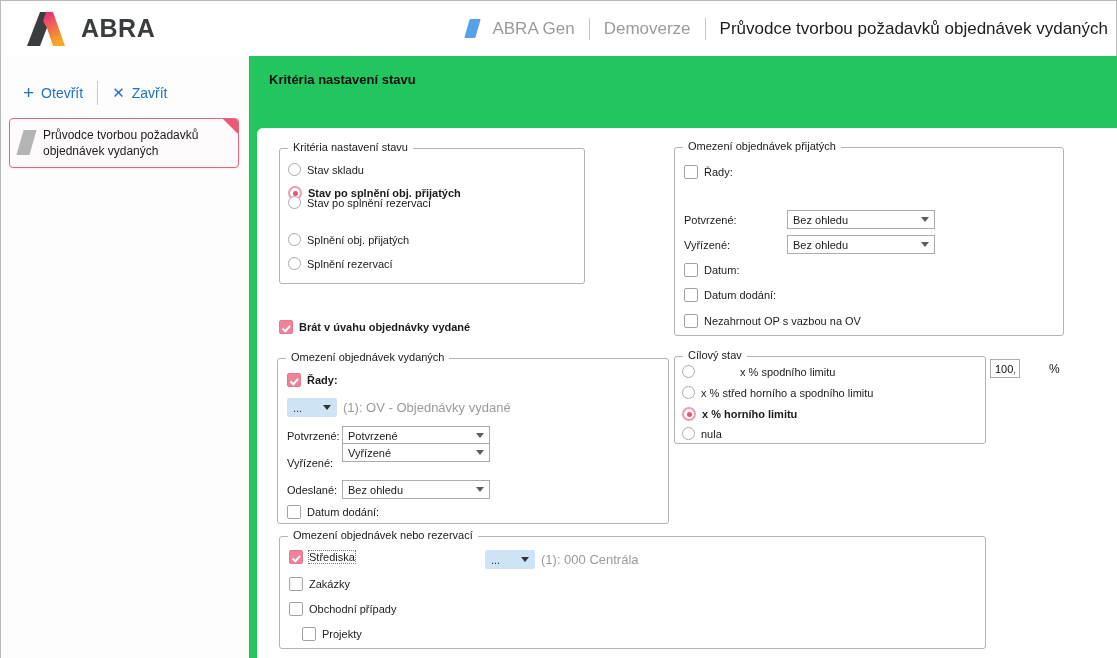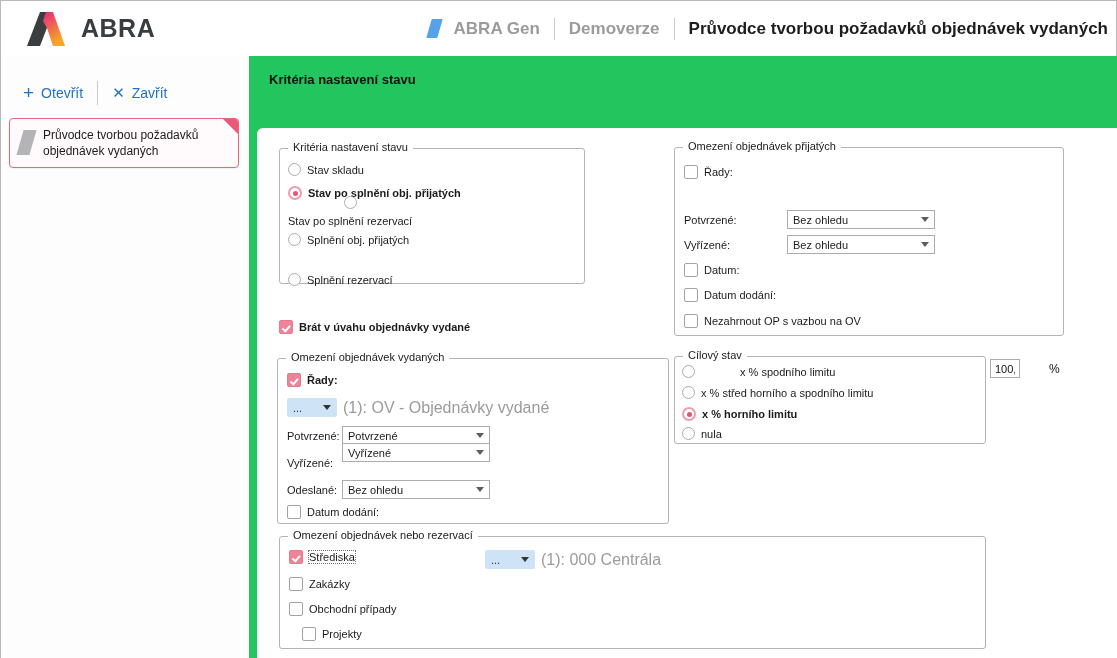--- a/index.html
+++ b/index.html
@@ -5,21 +5,21 @@
   * { margin:0; padding:0; box-sizing:border-box; }
   html,body { width:1117px; height:658px; }
   body { font-family:"Liberation Sans","DejaVu Sans",sans-serif; background:#fff; overflow:hidden; }
   #app { position:relative; width:1117px; height:658px; border:1px solid #b9b9b9; border-bottom:none; background:#fff; }
 
   
   .topbar { position:absolute; left:0; top:0; width:100%; height:55px; background:#fff; display:flex; align-items:center; }
   .logo { display:flex; align-items:center; gap:10px; margin-left:26px; }
   .logo-mark { width:44px; height:34px; }
   .logo-text { font-size:25px; font-weight:bold; color:#3a3d40; letter-spacing:.5px; }
-  .topnav { margin-left:auto; display:flex; align-items:center; gap:14px; padding-right:8px;font-weight:bold; }
+  .topnav { margin-left:auto; display:flex; align-items:center; gap:14px; padding-right:8px; }
   .slash-icon { width:11px; height:19px; background:#55a2e8; transform:skewX(-16deg); border-radius:1px; }
   .nav-muted { font-size:17px; color:#9b9b9b; }
   .nav-sep { width:1px; height:22px; background:#c9c9c9; }
   .nav-title { font-size:17px; color:#1d1d1d; }
 
   
   .workarea { position:absolute; left:0; top:55px; width:1117px; height:603px; display:flex; }
   .sidebar { width:248px; height:100%; background:#fdfdfd; position:relative; flex:none; }
   .mainarea { flex:1; background:#22c55e; position:relative; }
 
@@ -43,21 +43,21 @@
   .panel { position:absolute; left:8px; top:72px; right:0; bottom:0; background:#fff; border-top-left-radius:6px; }
 
   
   .group { position:absolute; border:1px solid #b3b3b3; border-radius:3px; background:#fff; }
   .legend { position:absolute; top:-8px; left:8px; background:#fff; padding:0 5px; font-size:11px; color:#1a1a1a; white-space:nowrap; }
 
   .row { position:absolute; display:flex; align-items:center; gap:6px; }
   .lbl { font-size:11px; color:#1b1b1b; white-space:nowrap; }
   .lbl.b { font-weight:bold; }
   .lbl.focus { outline:1px dotted #777; outline-offset:0px; }
-  .muted { font-size:16px; color:#9b9b9b; white-space:nowrap;text-align:right; }
+  .muted { font-size:13px; color:#9b9b9b; white-space:nowrap;text-align:right; }
 
   
   .radio { width:13px; height:13px; border:1px solid #ababab; border-radius:50%; background:#fff; flex:none; position:relative; cursor:pointer; }
   .radio.sel { border:2px solid #f19cae; width:14px; height:14px; }
   .radio.sel::after { content:""; position:absolute; left:2.5px; top:2.5px; width:5px; height:5px; border-radius:50%; background:#e25672; }
 
   
   .check { width:14px; height:14px; border:1px solid #a3a3a3; border-radius:2px; background:#fff; flex:none; position:relative; cursor:pointer; }
   .check.on { background:#ef8398; border-color:#e7798f; }
   .check.on::after { content:""; position:absolute; left:3px; top:5px; width:6px; height:3px; border-left:2px solid #fff; border-bottom:2px solid #fff; transform:rotate(-48deg) translateY(-1px); }
@@ -135,29 +135,29 @@
         <div class="group" style="left:22px; top:20px; width:306px; height:136px;">
           <span class="legend">Kritéria nastavení stavu</span>
           <div class="row" style="left:8px; top:14px;">
             <span class="radio"></span>
             <span class="lbl">Stav skladu</span>
           </div>
           <div class="row" style="left:8px; top:37px;">
             <span class="radio sel"></span>
             <span class="lbl b">Stav po splnění obj. přijatých</span>
           </div>
-          <div class="row" style="left:8px; top:47px;flex-direction:column;">
+          <div class="row" style="left:8px; top:47px;">
             <span class="radio"></span>
             <span class="lbl">Stav po splnění rezervací</span>
           </div>
           <div class="row" style="left:8px; top:84px;">
             <span class="radio"></span>
             <span class="lbl">Splnění obj. přijatých</span>
           </div>
-          <div class="row" style="left:8px; top:124px;justify-content:space-between;">
+          <div class="row" style="left:8px; top:108px;justify-content:space-between;">
             <span class="radio"></span>
             <span class="lbl">Splnění rezervací</span>
           </div>
         </div>
 
         <div class="group" style="left:417px; top:19px; width:390px; height:189px;">
           <span class="legend">Omezení objednávek přijatých</span>
           <div class="row" style="left:9px; top:17px;">
             <span class="check"></span>
             <span class="lbl">Řady:</span>

